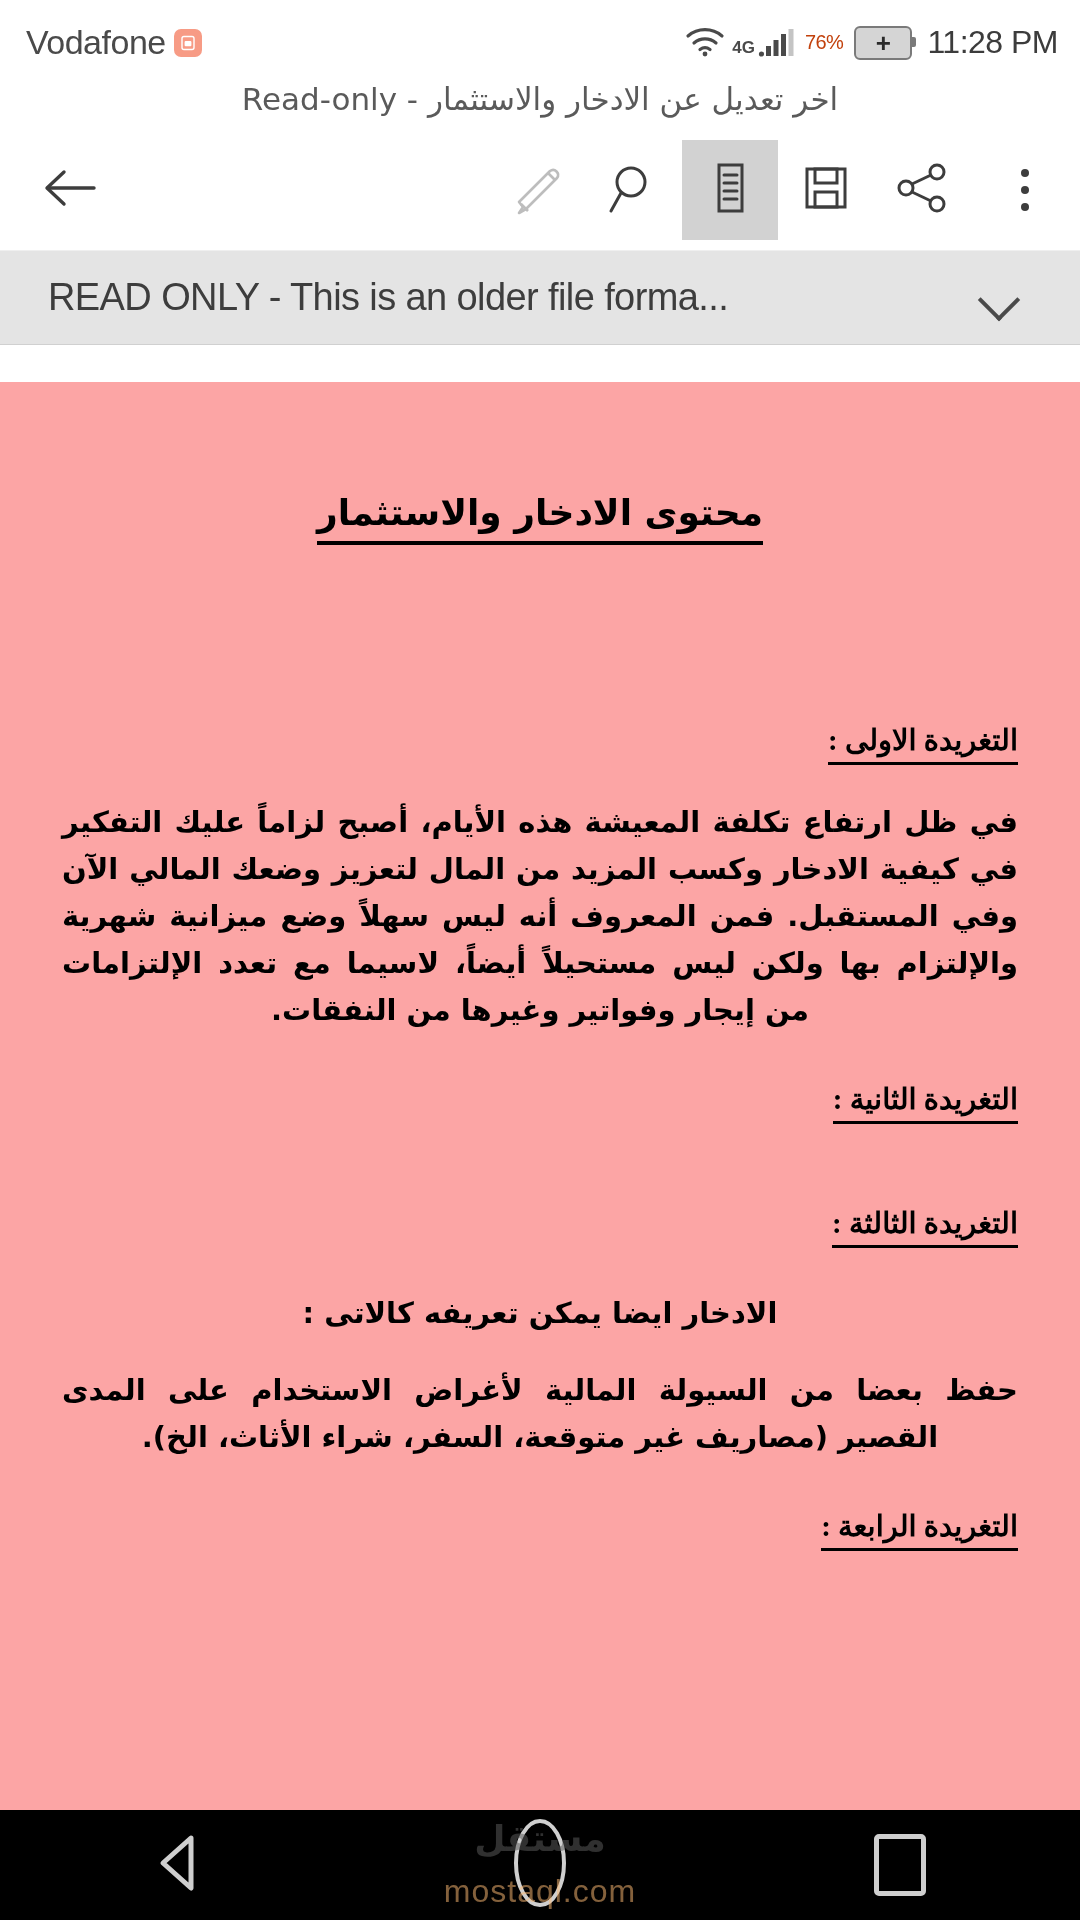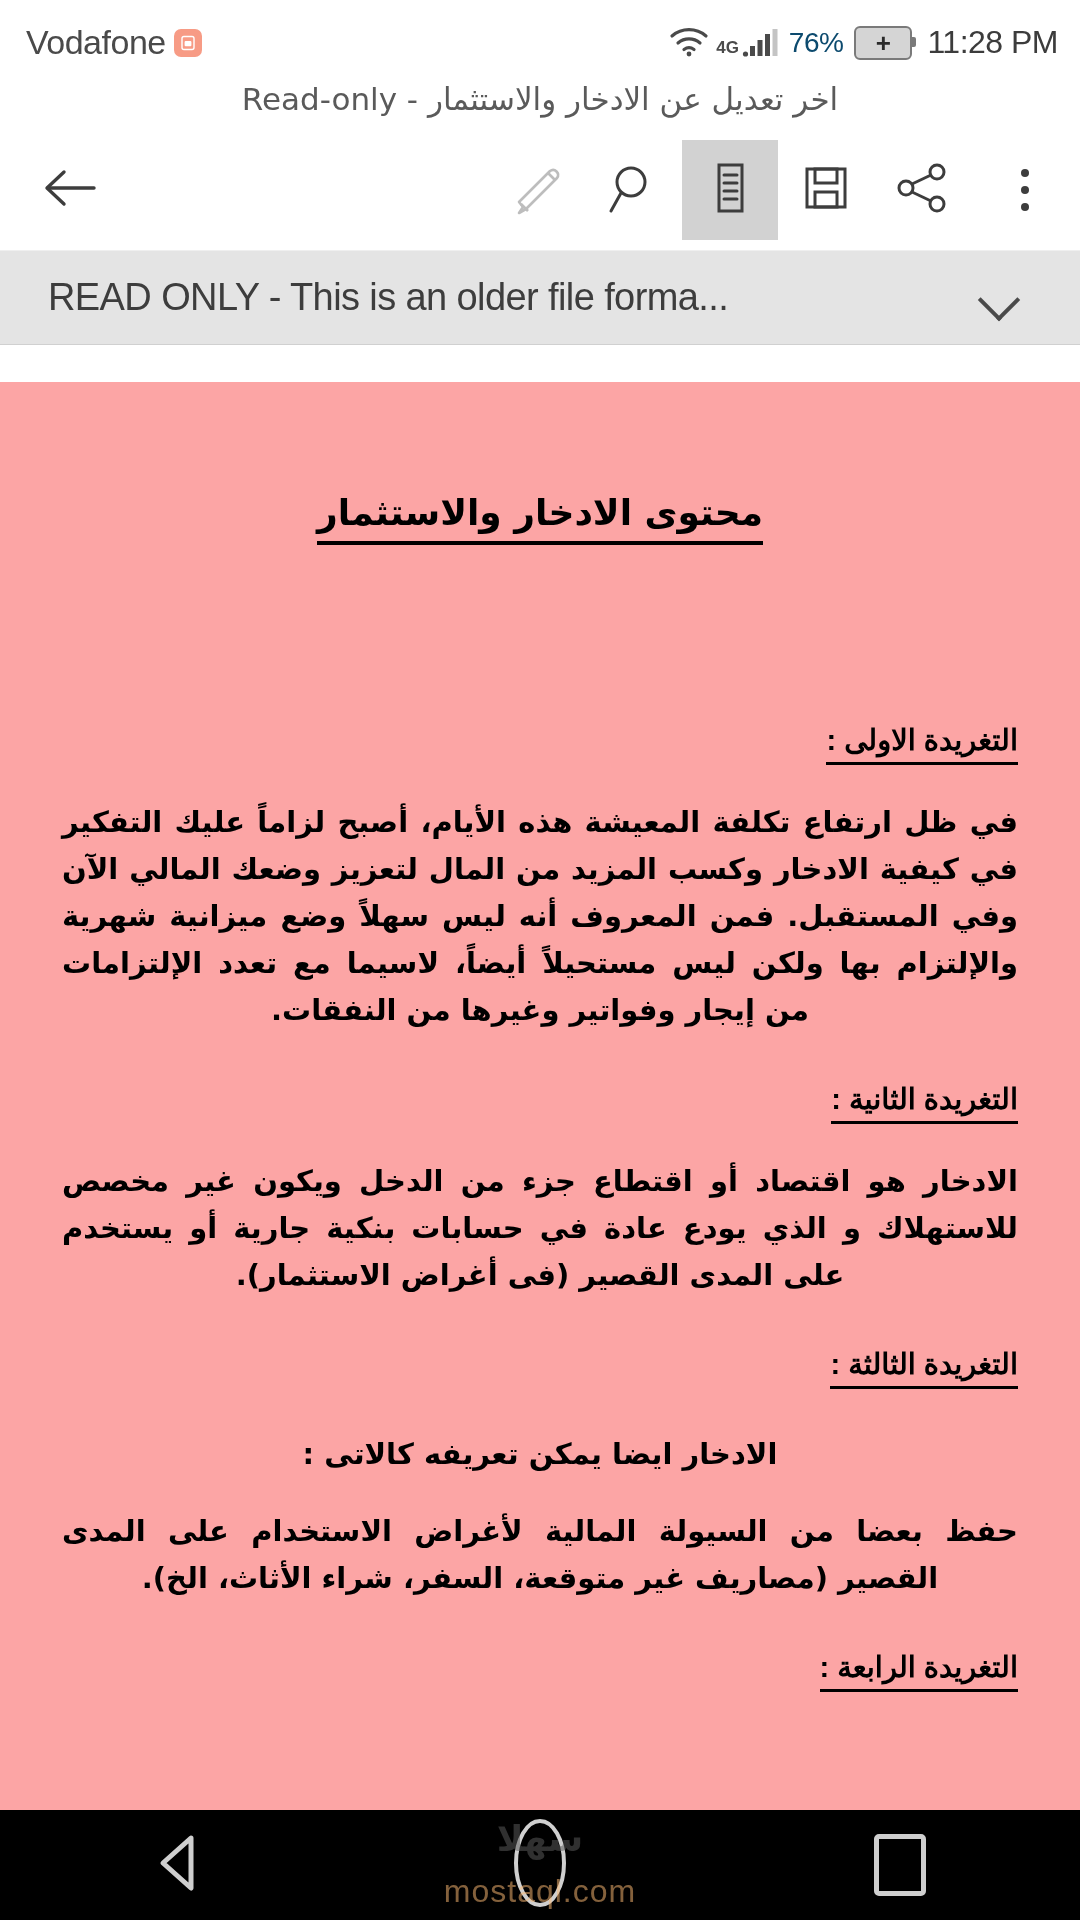--- a/index.html
+++ b/index.html
@@ -54,22 +54,22 @@
   }
   .net-label {
     font-size: 17px;
     color: #4a4a4a;
     font-weight: bold;
     margin-right: -4px;
     align-self: flex-start;
     margin-top: 14px;
   }
   .battery-pct {
-    font-size: 28px;
-    color: #0c4a6e;
+    font-size: 20px;
+    color: #c2410c;
     letter-spacing: -0.5px;
   }
   .battery-box {
     width: 54px;
     height: 30px;
     border: 2px solid #7a7a7a;
     border-radius: 6px;
     background: #d5d5d5;
     display: flex;
     align-items: center;
@@ -216,21 +216,21 @@
   }
   .sec-heading {
     text-align: right;
     margin-top: 0;
     margin-bottom: 0;
   }
   .sec-heading .ul {
     font-size: 29px;
     font-weight: bold;
     color: #000;
-    font-family: Liberation Sans, sans-serif;
+    font-family: Liberation Serif, serif;
     border-bottom: 3px solid #000;
     padding-bottom: 2px;
     display: inline-block;
     line-height: 1.35;
   }
   .body-para {
     font-size: 29px;
     font-weight: bold;
     color: #000;
     font-family: "DejaVu Sans", sans-serif;
@@ -429,21 +429,20 @@
     </div>
     <div class="gap-m"></div>
     <p class="body-para">في ظل ارتفاع تكلفة المعيشة هذه الأيام، أصبح لزاماً عليك التفكير في كيفية الادخار وكسب المزيد من المال لتعزيز وضعك المالي الآن وفي المستقبل. فمن المعروف أنه ليس سهلاً وضع ميزانية شهرية والإلتزام بها ولكن ليس مستحيلاً أيضاً، لاسيما مع تعدد الإلتزامات من إيجار وفواتير وغيرها من النفقات.</p>
 
     <div class="gap-l"></div>
 
     <div class="sec-heading">
       <span class="ul">التغريدة الثانية :</span>
     </div>
     <div class="gap-m"></div>
-    <p class="body-para">الادخار هو اقتصاد أو اقتطاع جزء من الدخل ويكون غير مخصص للاستهلاك و الذي يودع عادة في حسابات بنكية جارية أو يستخدم على المدى القصير (فى أغراض الاستثمار).</p>
 
     <div class="gap-l"></div>
 
     <div class="sec-heading">
       <span class="ul">التغريدة الثالثة :</span>
     </div>
     <div class="gap-m"></div>
     <p class="body-para short">الادخار ايضا يمكن تعريفه كالاتى :</p>
     <div class="gap-s"></div>
     <p class="body-para">حفظ بعضا من السيولة المالية لأغراض الاستخدام على المدى القصير (مصاريف غير متوقعة، السفر، شراء الأثاث، الخ).</p>
@@ -470,16 +469,16 @@
       <svg width="56" height="92" viewBox="0 0 56 92">
         <ellipse cx="28" cy="46" rx="24" ry="42" fill="none" stroke="#cfcfcf" stroke-width="4"></ellipse>
       </svg>
     </span>
   </div>
   <div class="nav-btn">
     <span class="sq-recent"></span>
   </div>
 
   <div class="watermark">
-    <div class="wm-ar">سهلا</div>
+    <div class="wm-ar">مستقل</div>
     <div class="wm-en">mostaql.com</div>
   </div>
 </div>
 
 </body></html>

